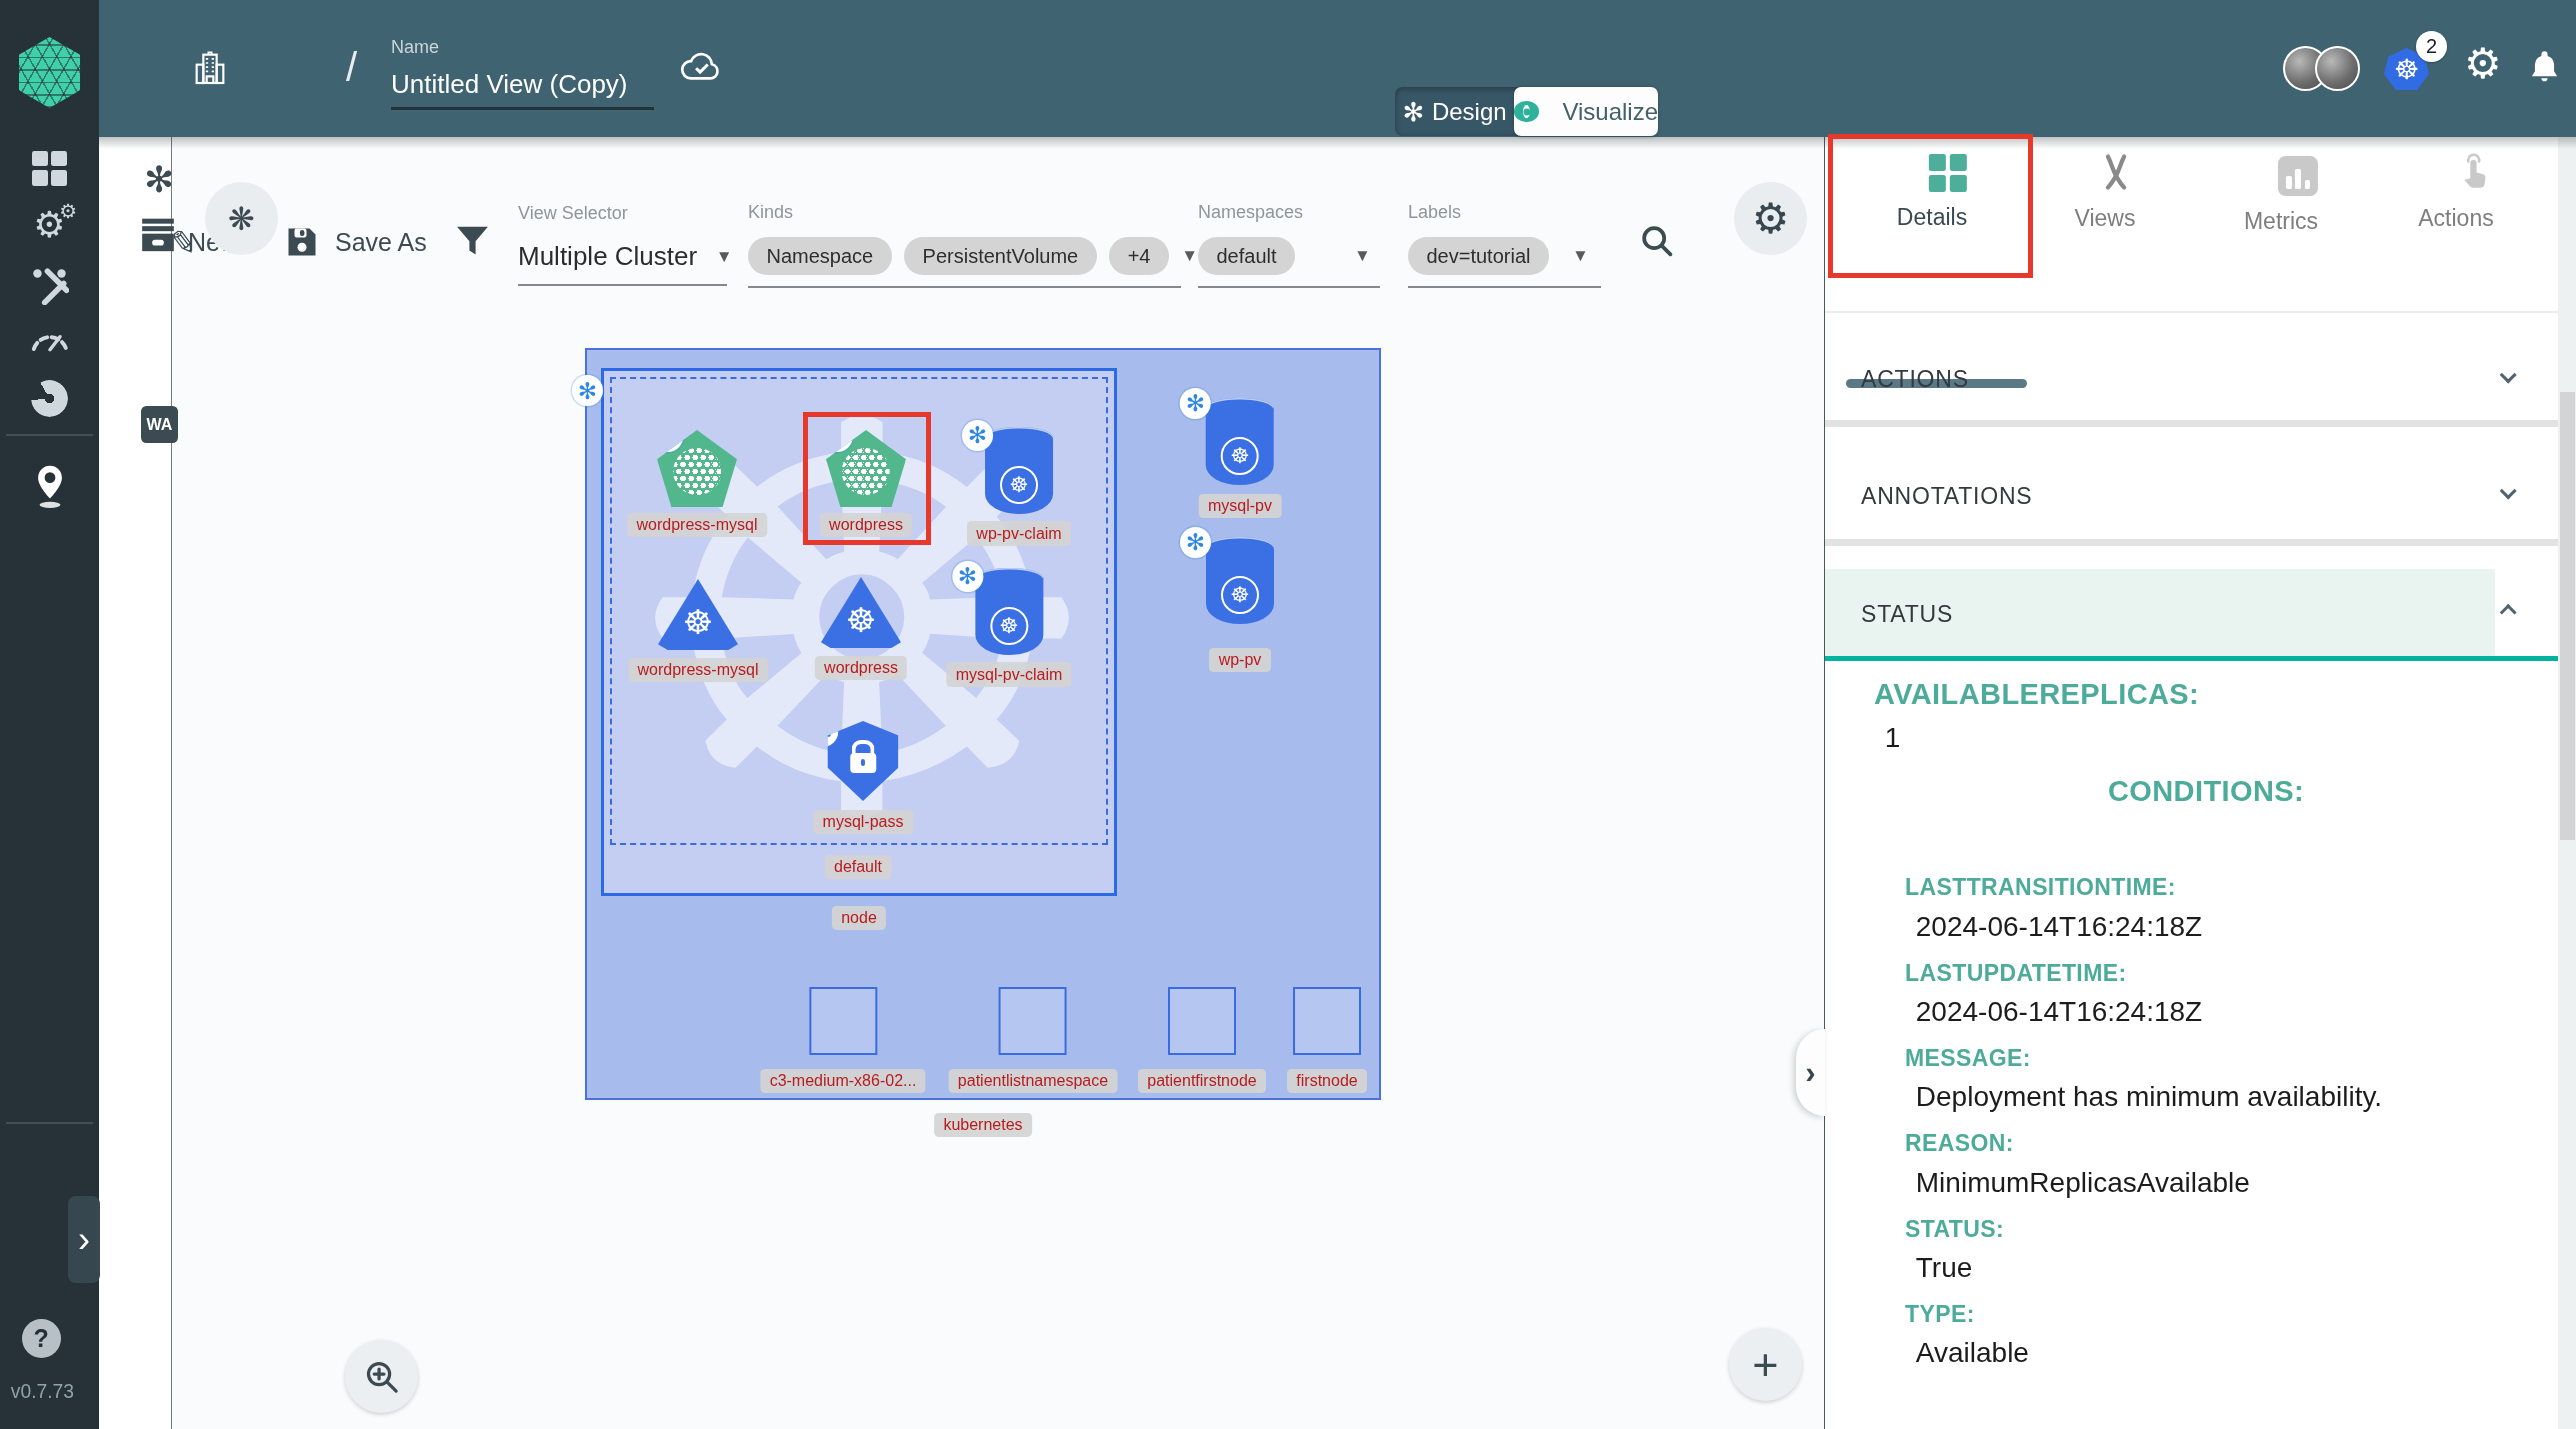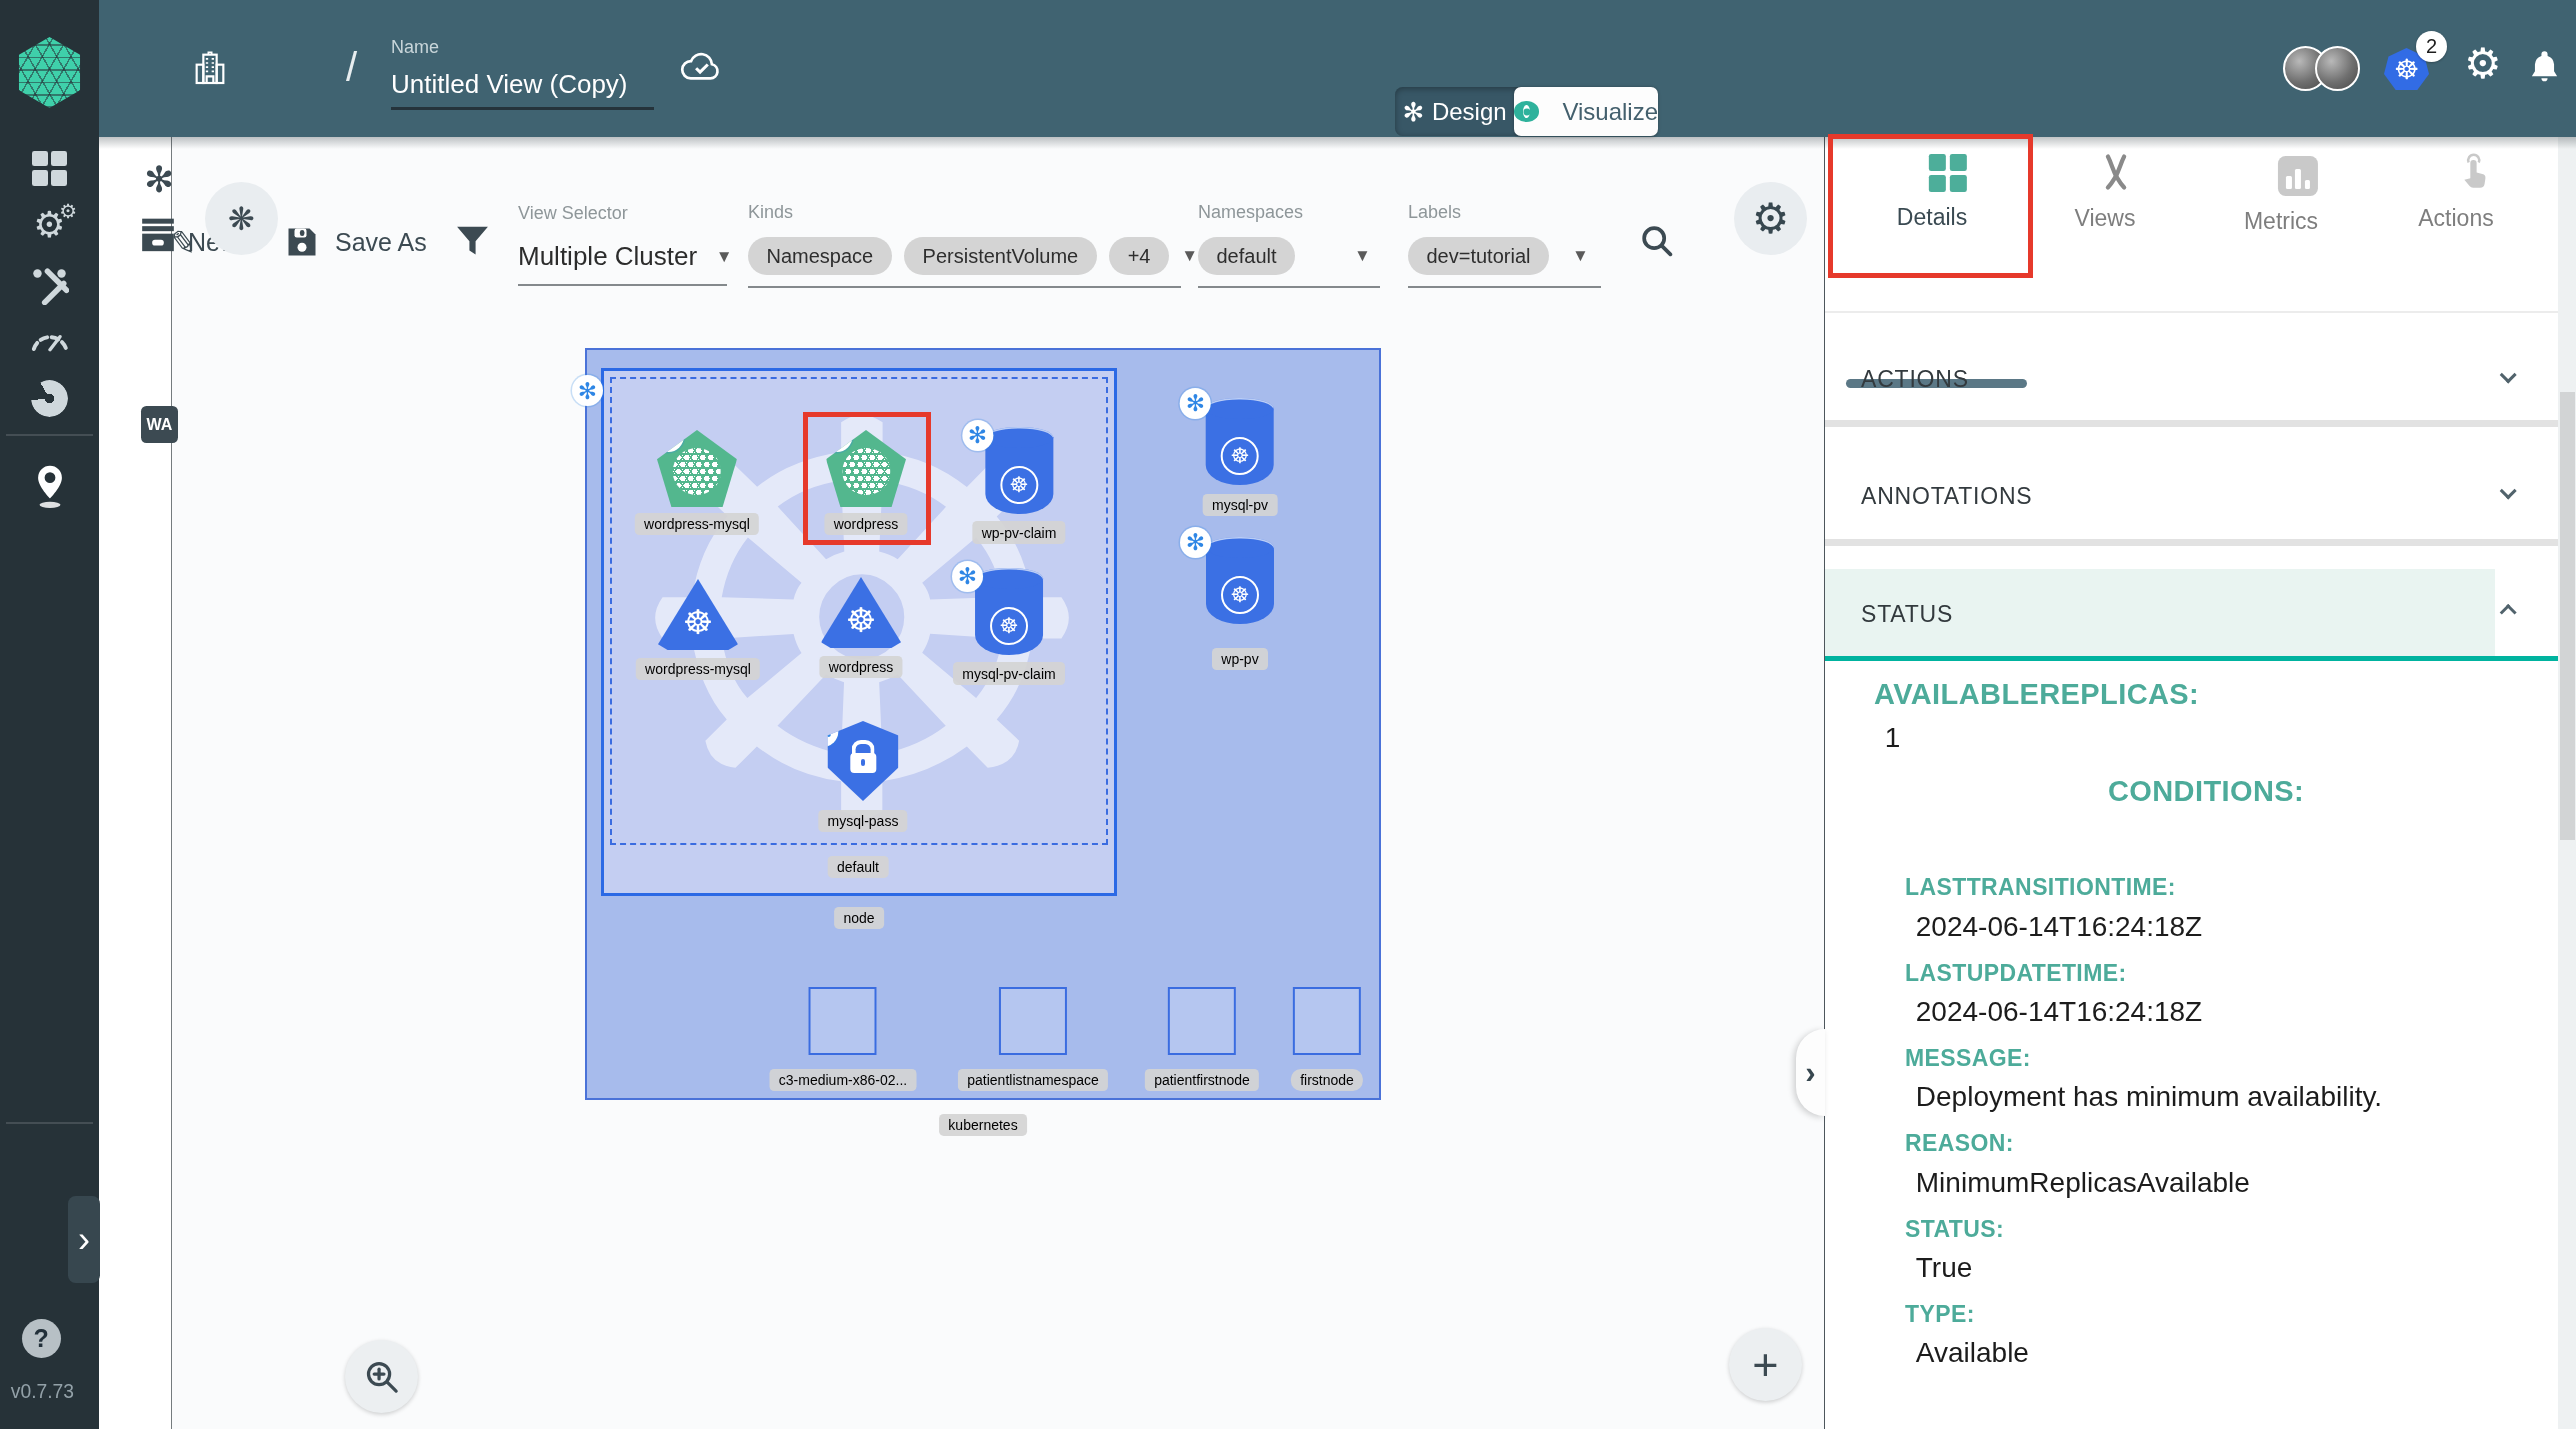--- a/index.html
+++ b/index.html
@@ -75,21 +75,21 @@
   .underln { height:1.5px; background:#84898c; }
 
   
   .cluster { left:585px; top:348px; width:796px; height:752px; background:#a7bbec;
              border:2.3px solid #4a72d8; z-index:2; }
   .noderect { left:601px; top:368px; width:516px; height:528px; background:#c4cef2;
               border:3.9px solid #2b69e5; overflow:hidden; z-index:3; }
   .nsrect { left:6.2px; top:6.2px; width:498px; height:468px; border:2.3px dashed #3a6ce0; }
   .watermark { left:258px; top:255px; transform:translate(-50%,-50%); font-size:541px; line-height:541px;
                color:rgba(255,255,255,.55); font-family:"DejaVu Sans", sans-serif; }
-  .dlabel { background:rgba(212,212,212,.92); border-radius:4.6px; color:#000000; font-size:14px;
+  .dlabel { background:rgba(212,212,212,.92); border-radius:4.6px; color:#b91c1c; font-size:16px;
             padding:3.1px 9.3px; white-space:nowrap; z-index:6; }
   .center-chip { transform:translate(-50%,-50%); }
   .knode { position:absolute; display:flex; flex-direction:column; align-items:center;
            transform:translateX(-50%); z-index:5; }
   .shape { position:relative; }
   .badge { position:absolute; width:31px; height:31px; border-radius:50%; background:#fff;
            color:#2e86e5; font-size:23px; font-weight:bold; display:flex; align-items:center;
            justify-content:center; box-shadow:0 0 0 1.5px rgba(46,134,229,.25); z-index:7;
            font-family:"DejaVu Sans", sans-serif; }
   .svc { width:80px; height:77px; background:#53b78e;
@@ -422,21 +422,21 @@
 <div class="knode" style="left:1033px; top:987px;">
   <div class="shape host"></div>
   <span class="dlabel" style="margin-top:14px;">patientlistnamespace</span>
 </div>
 <div class="knode" style="left:1202px; top:987px;">
   <div class="shape host"></div>
   <span class="dlabel" style="margin-top:14px;">patientfirstnode</span>
 </div>
 <div class="knode" style="left:1327px; top:987px;">
   <div class="shape host"></div>
-  <span class="dlabel" style="margin-top:14px;border-radius:10px;">firstnode</span>
+  <span class="dlabel" style="margin-top:14px;">firstnode</span>
 </div>
 
 <div class="abs flexc panel-handle">›</div>
 
 <aside class="abs panel">
 
   <div class="ptab active" style="left:107px; top:17px;">
     <span class="details-ic">
         <span></span>
         <span></span>

